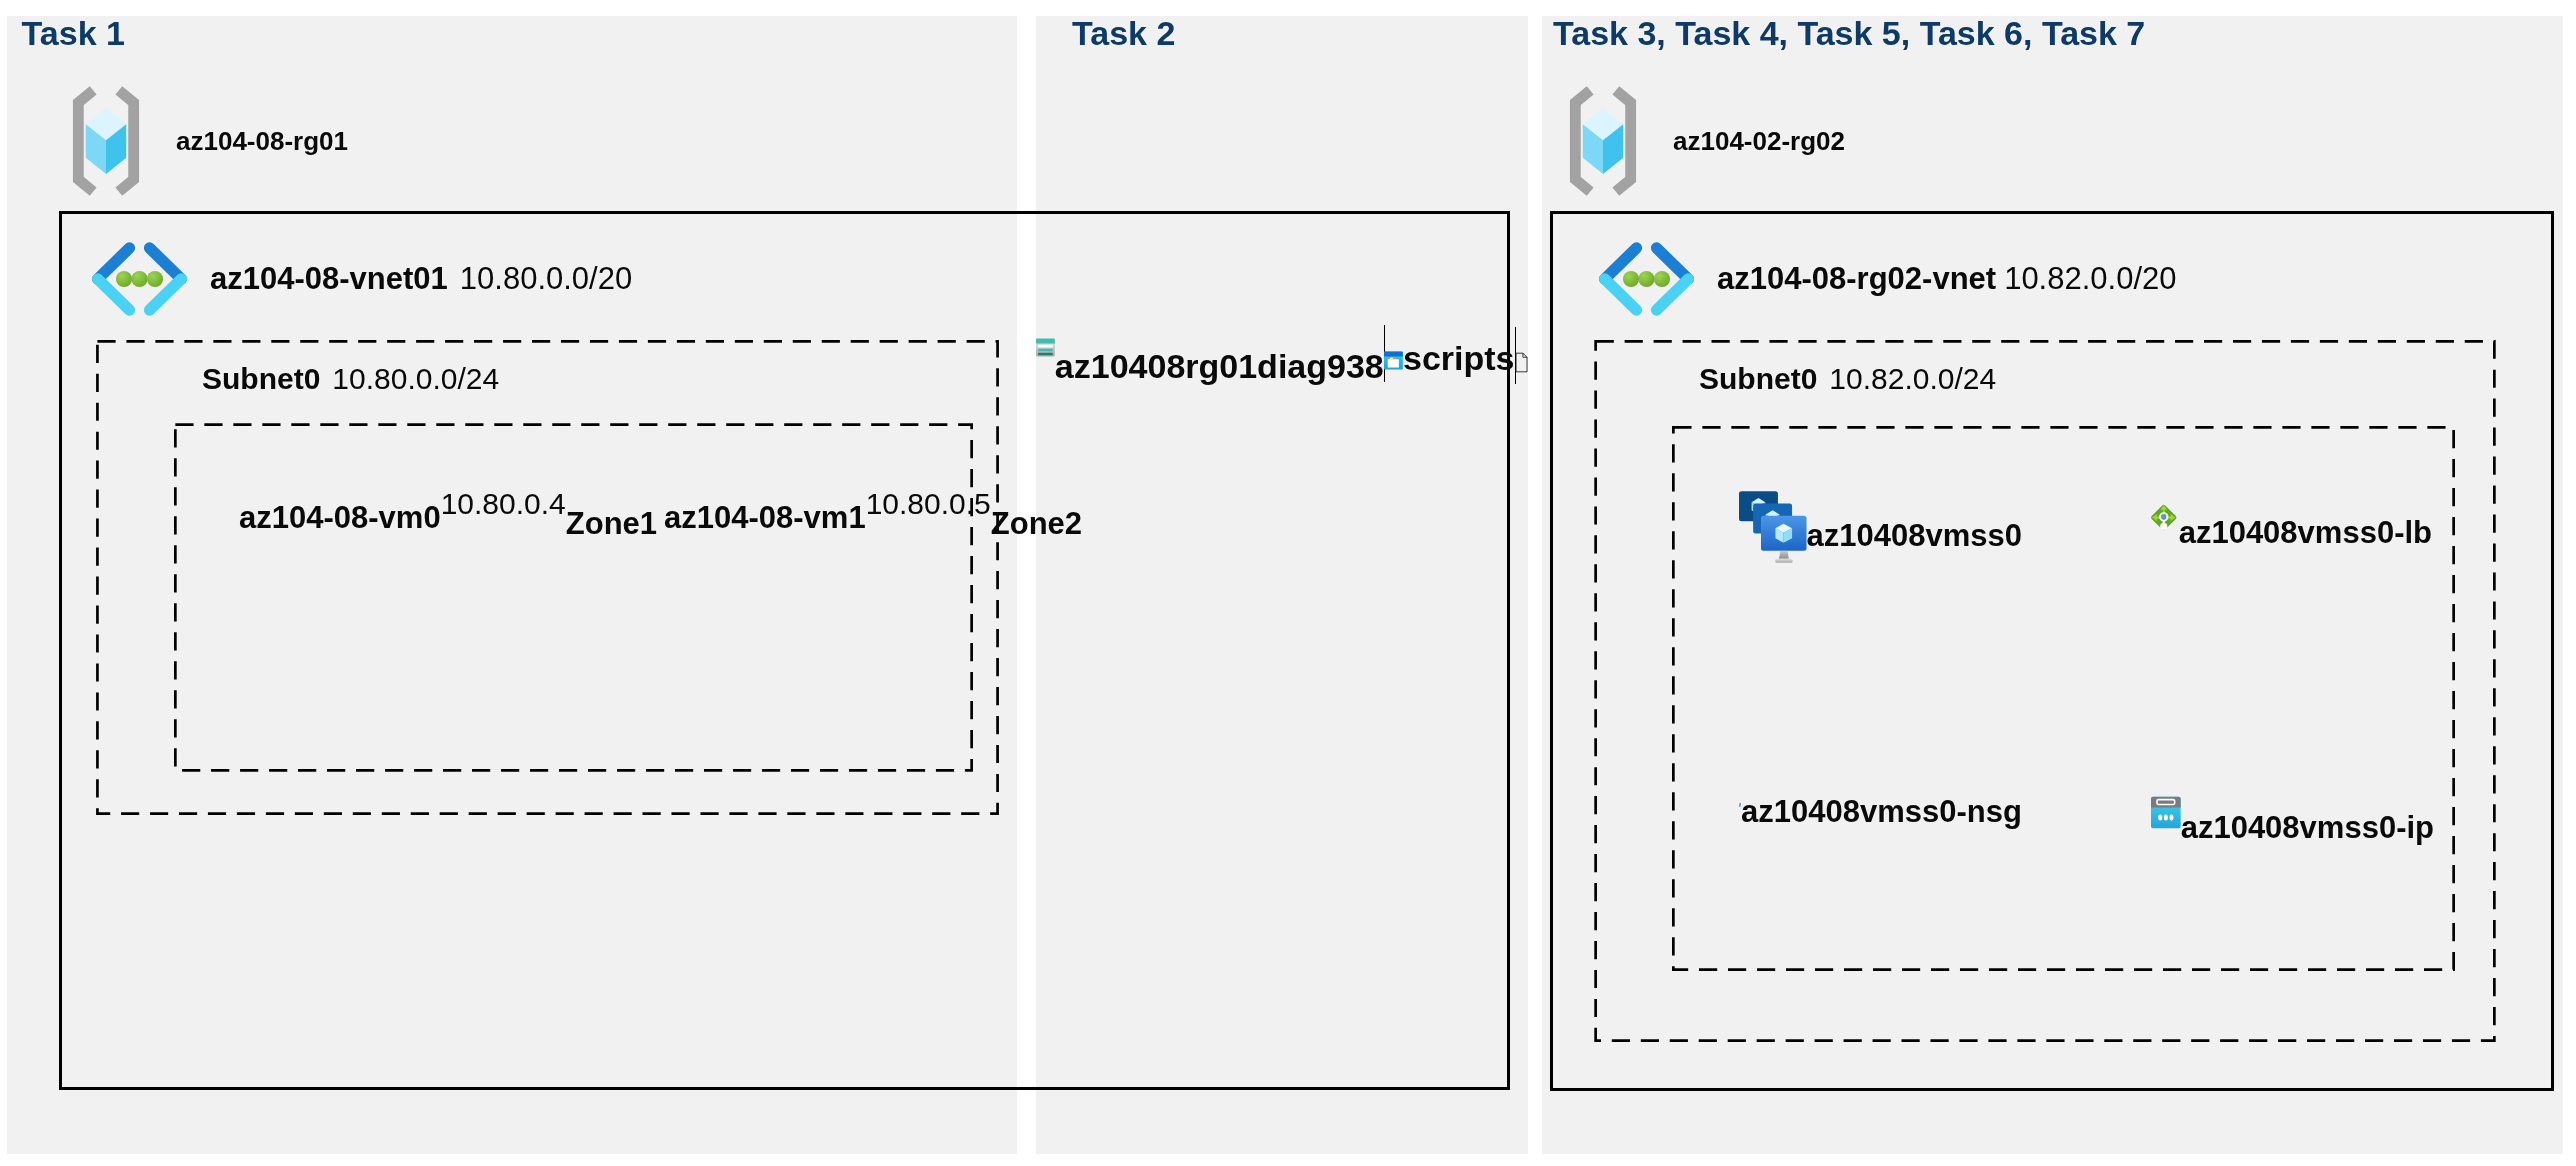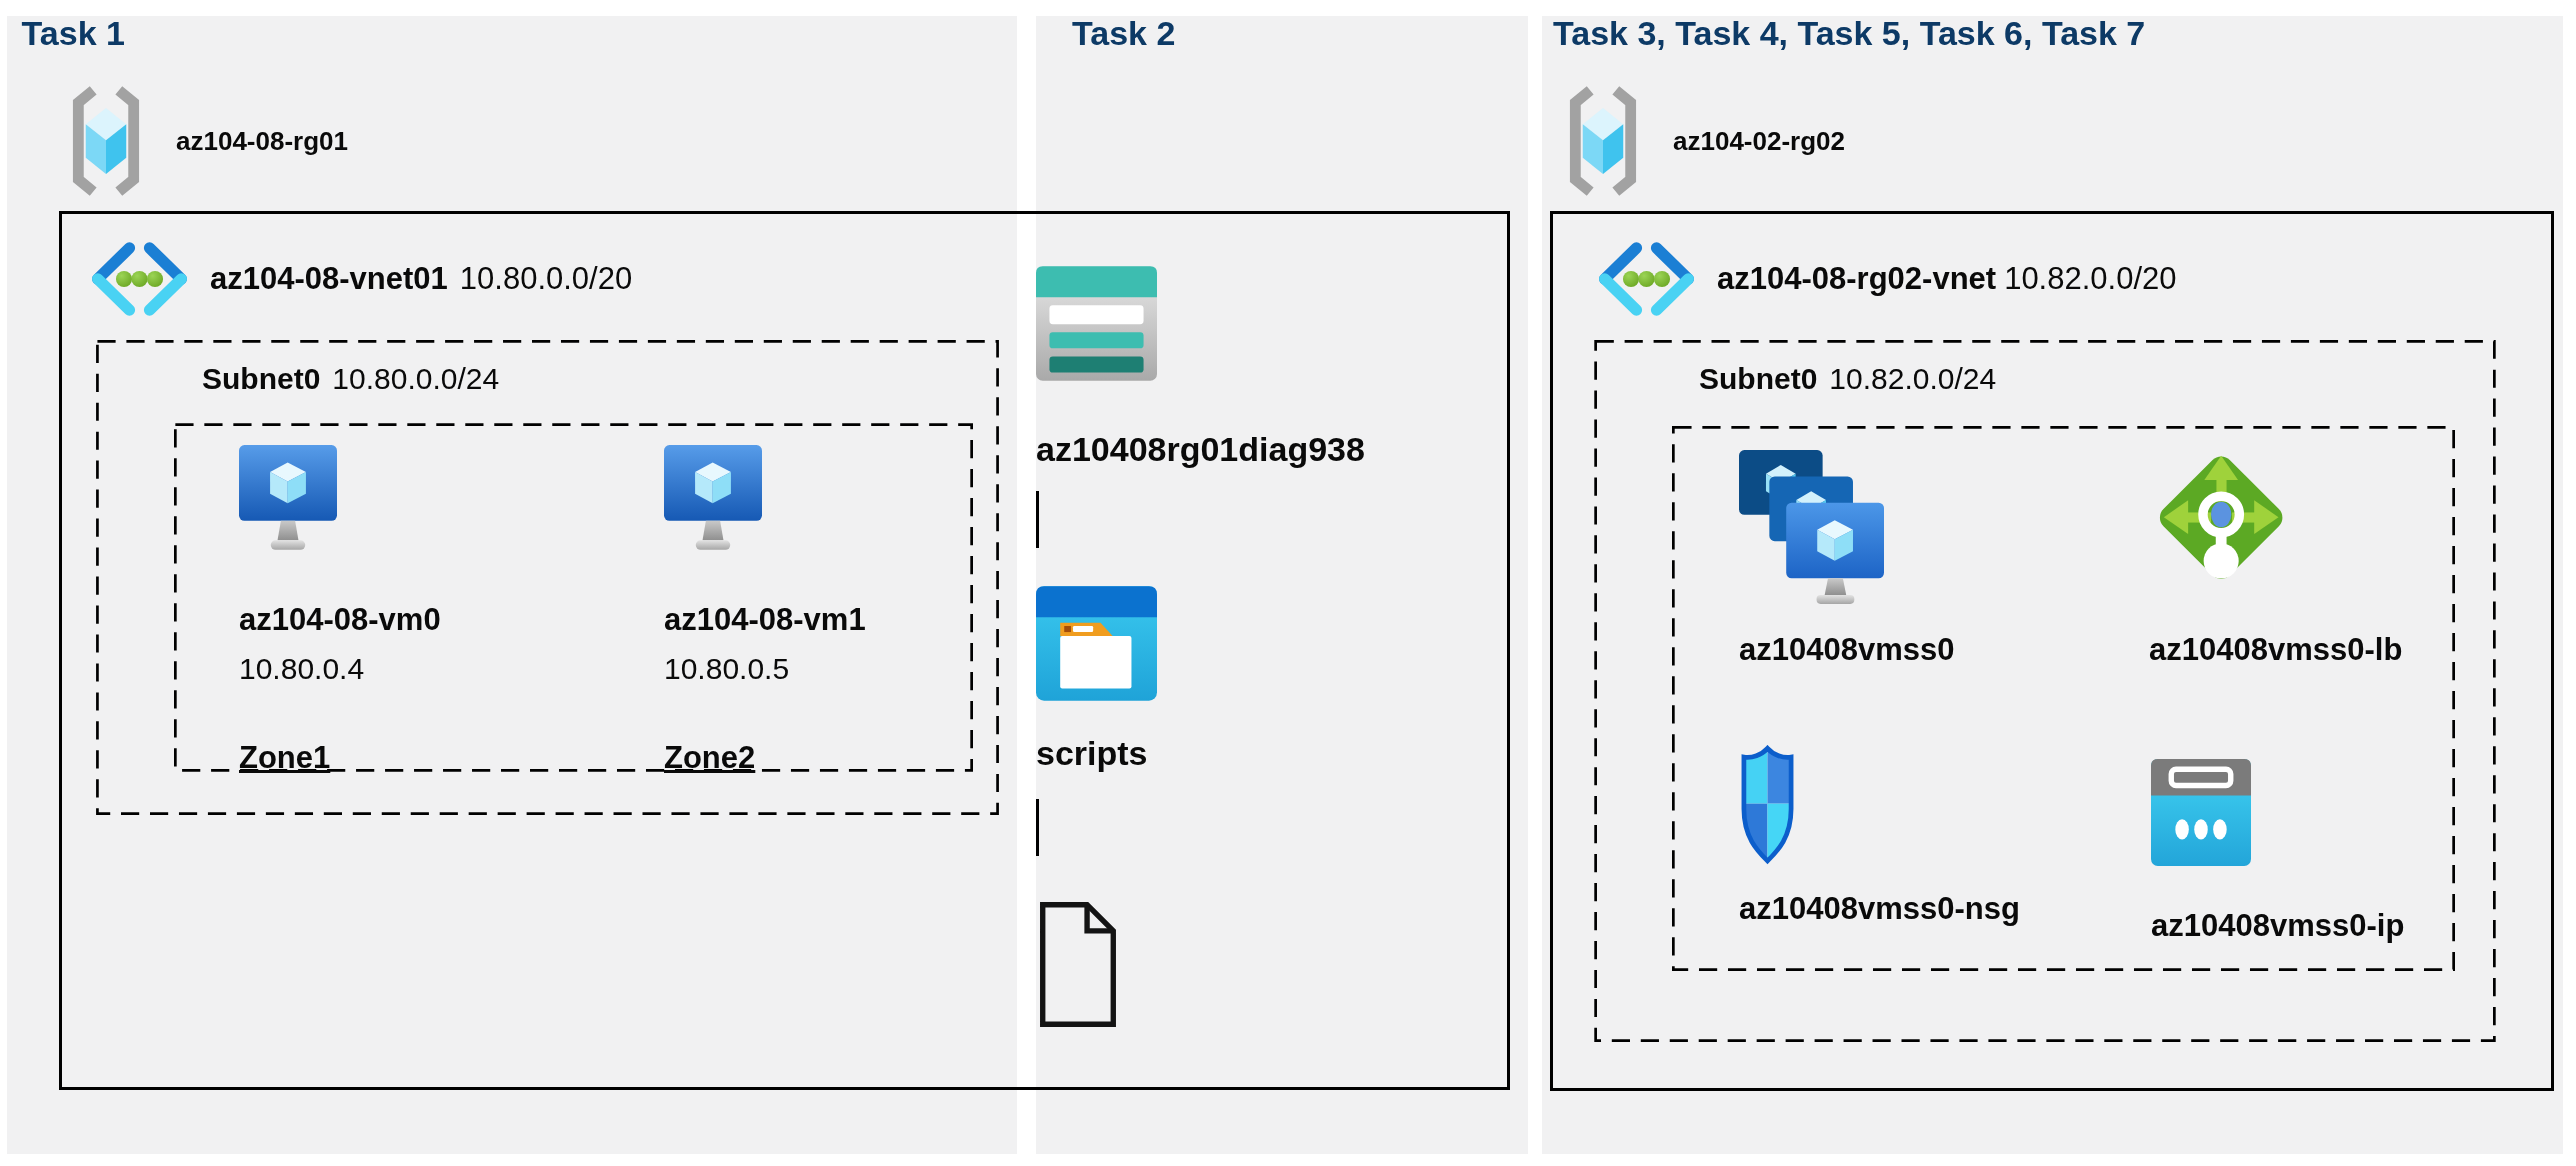--- a/index.html
+++ b/index.html
@@ -12,24 +12,24 @@
   .panel{position:absolute;background:var(--c-panel_bg,#f1f1f2);}
   .heading{position:absolute;font-size:34px;font-weight:700;color:var(--c-heading,#0d3a66);line-height:1.1;white-space:nowrap;}
   .solidbox{position:absolute;border:3.4px solid #000;}
   .dashedbox{position:absolute;}
   .dashedbox svg{display:block;}
   .row{position:absolute;display:flex;align-items:center;white-space:nowrap;}
   .rg-label{font-size:26px;font-weight:700;margin-left:26px;}
   .vnet-label{font-size:31px;font-weight:700;margin-left:20px;}
   .subnet-label{font-size:30px;font-weight:700;}
   .cidr{font-weight:400;margin-left:12px;}
-  .vblock{position:absolute;display:flex;flex-direction:column;white-space:nowrap;gap:12px;}
+  .vblock{position:absolute;display:flex;flex-direction:row;align-items:center;white-space:nowrap;}
   .vm-name{font-size:31px;font-weight:700;line-height:35px;margin-top:30px;}
   .vm-ip{font-size:30px;font-weight:400;line-height:34px;margin-top:2.7px;}
-  .vm-zone{font-size:31px;font-weight:700;line-height:35px;margin-top:42px;text-decoration:underline;}
+  .vm-zone{font-size:31px;font-weight:700;line-height:35px;margin-top:42px;}
   .mid-label{font-size:34px;font-weight:700;line-height:36px;}
   .res-label{font-size:31px;font-weight:700;line-height:35px;}
   .connector{width:2.7px;background:#000;}
   .m-storage-label{margin-top:38px;}
   .m-line1{height:57px;margin-top:12px;}
   .m-folder{margin-top:26px;}
   .m-scripts-label{margin-top:21.6px;}
   .m-line2{height:57px;margin-top:16px;}
   .m-file{margin-top:31px;}
   .m-file-label{margin-top:30px;}

